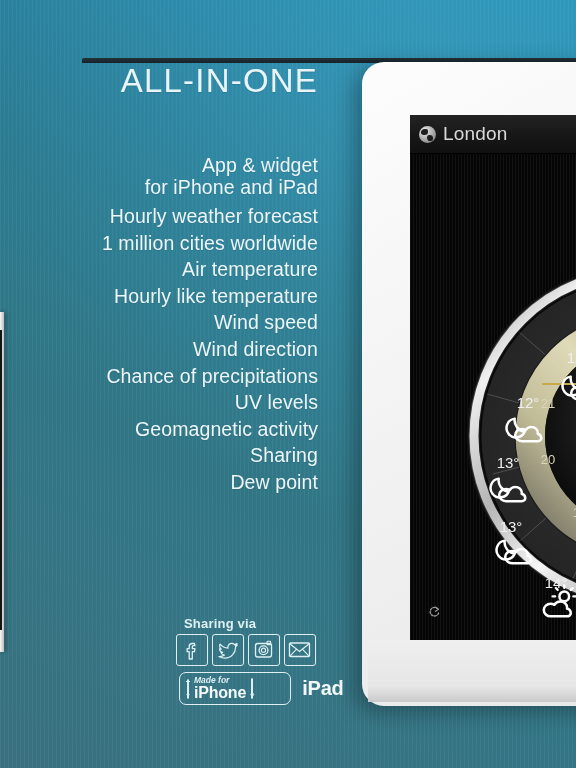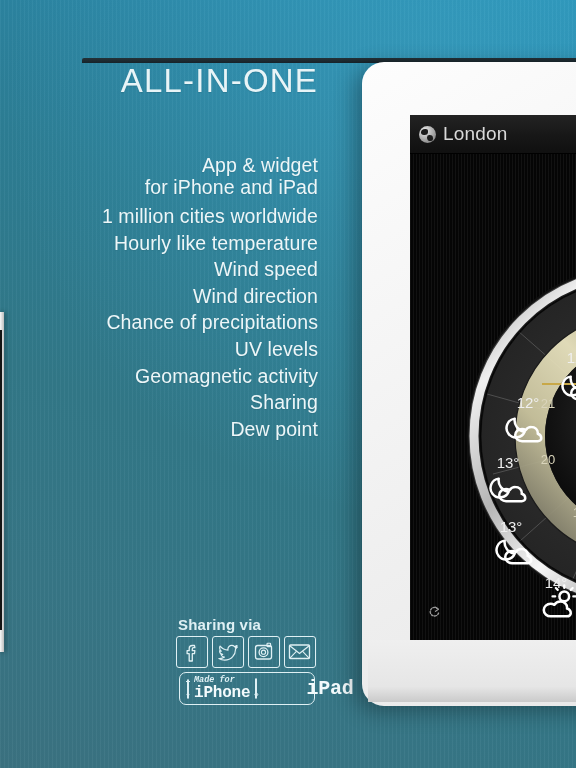--- a/index.html
+++ b/index.html
@@ -84,55 +84,55 @@
 
   
   .share-block {
     position: absolute;
     left: 176px;
     top: 616px;
     width: 140px;
   }
   .share-label {
     color: #dff0f4;
-    font-size: 15px;
+    font-size: 13px;
     font-weight: bold;
     letter-spacing: 0.2px;
     margin-bottom: 3px;
     padding-left: 2px;
+    margin-left: 6px;
   }
   .share-icons {
     display: flex;
     gap: 4px;
   }
   .share-icon {
     width: 32px;
     height: 32px;
     border: 1.6px solid #dff0f4;
     border-radius: 3px;
     position: relative;
     box-sizing: border-box;
   }
   .share-icon svg { display: block; }
 
   
   .mfi-badge {
     position: absolute;
     left: 179px;
     top: 672px;
-    width: 136px;
+    width: 112px;
     height: 33px;
     border: 1.6px solid #dff0f4;
     border-radius: 7px;
     box-sizing: border-box;
     display: flex;
     align-items: center;
     padding: 0 7px;
     gap: 5px;
-    font-family: Liberation Mono, monospace;
   }
   .mfi-phone-glyph {
     width: 11px;
     height: 20px;
     border: 1.4px solid #dff0f4;
     border-radius: 2.2px;
     box-sizing: border-box;
     position: relative;
   }
   .mfi-phone-glyph::before {
@@ -345,21 +345,23 @@
   <div class="edge-device"></div>
   <div class="edge-device-screen"></div>
 
   <div class="left-col">
 
     <div class="headline">ALL-IN-ONE</div>
 
     <div class="features">
       <div class="feature two-line">App &amp; widget</div>
       <div class="feature two-line" style="margin-top:-5px;">for iPhone and iPad</div>
+      <div class="feature">Hourly weather forecast</div>
       <div class="feature">1 million cities worldwide</div>
+      <div class="feature">Air temperature</div>
       <div class="feature">Hourly like temperature</div>
       <div class="feature">Wind speed</div>
       <div class="feature">Wind direction</div>
       <div class="feature">Chance of precipitations</div>
       <div class="feature">UV levels</div>
       <div class="feature">Geomagnetic activity</div>
       <div class="feature">Sharing</div>
       <div class="feature">Dew point</div>
     </div>
 

